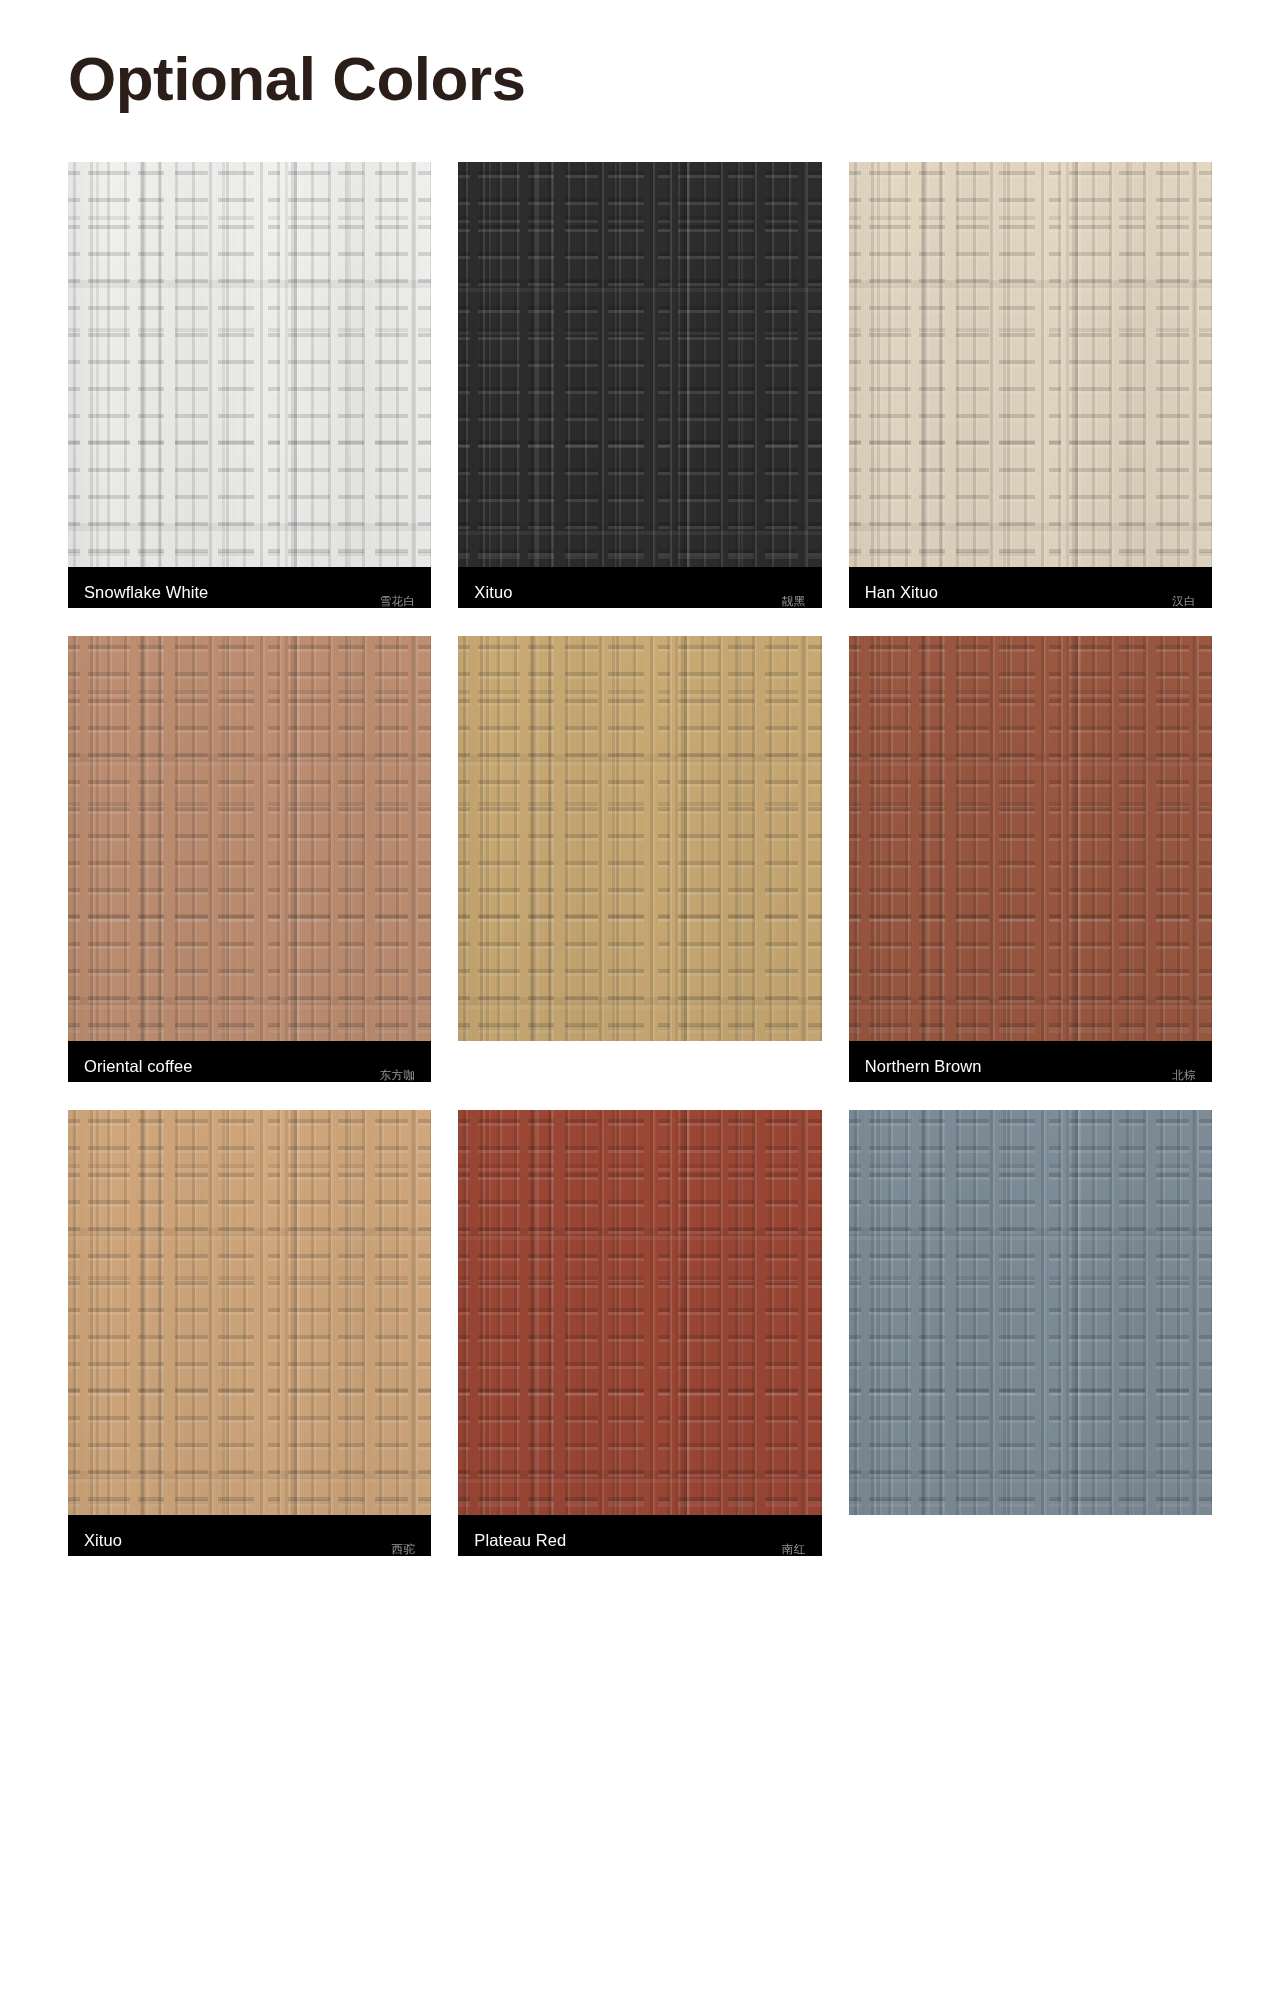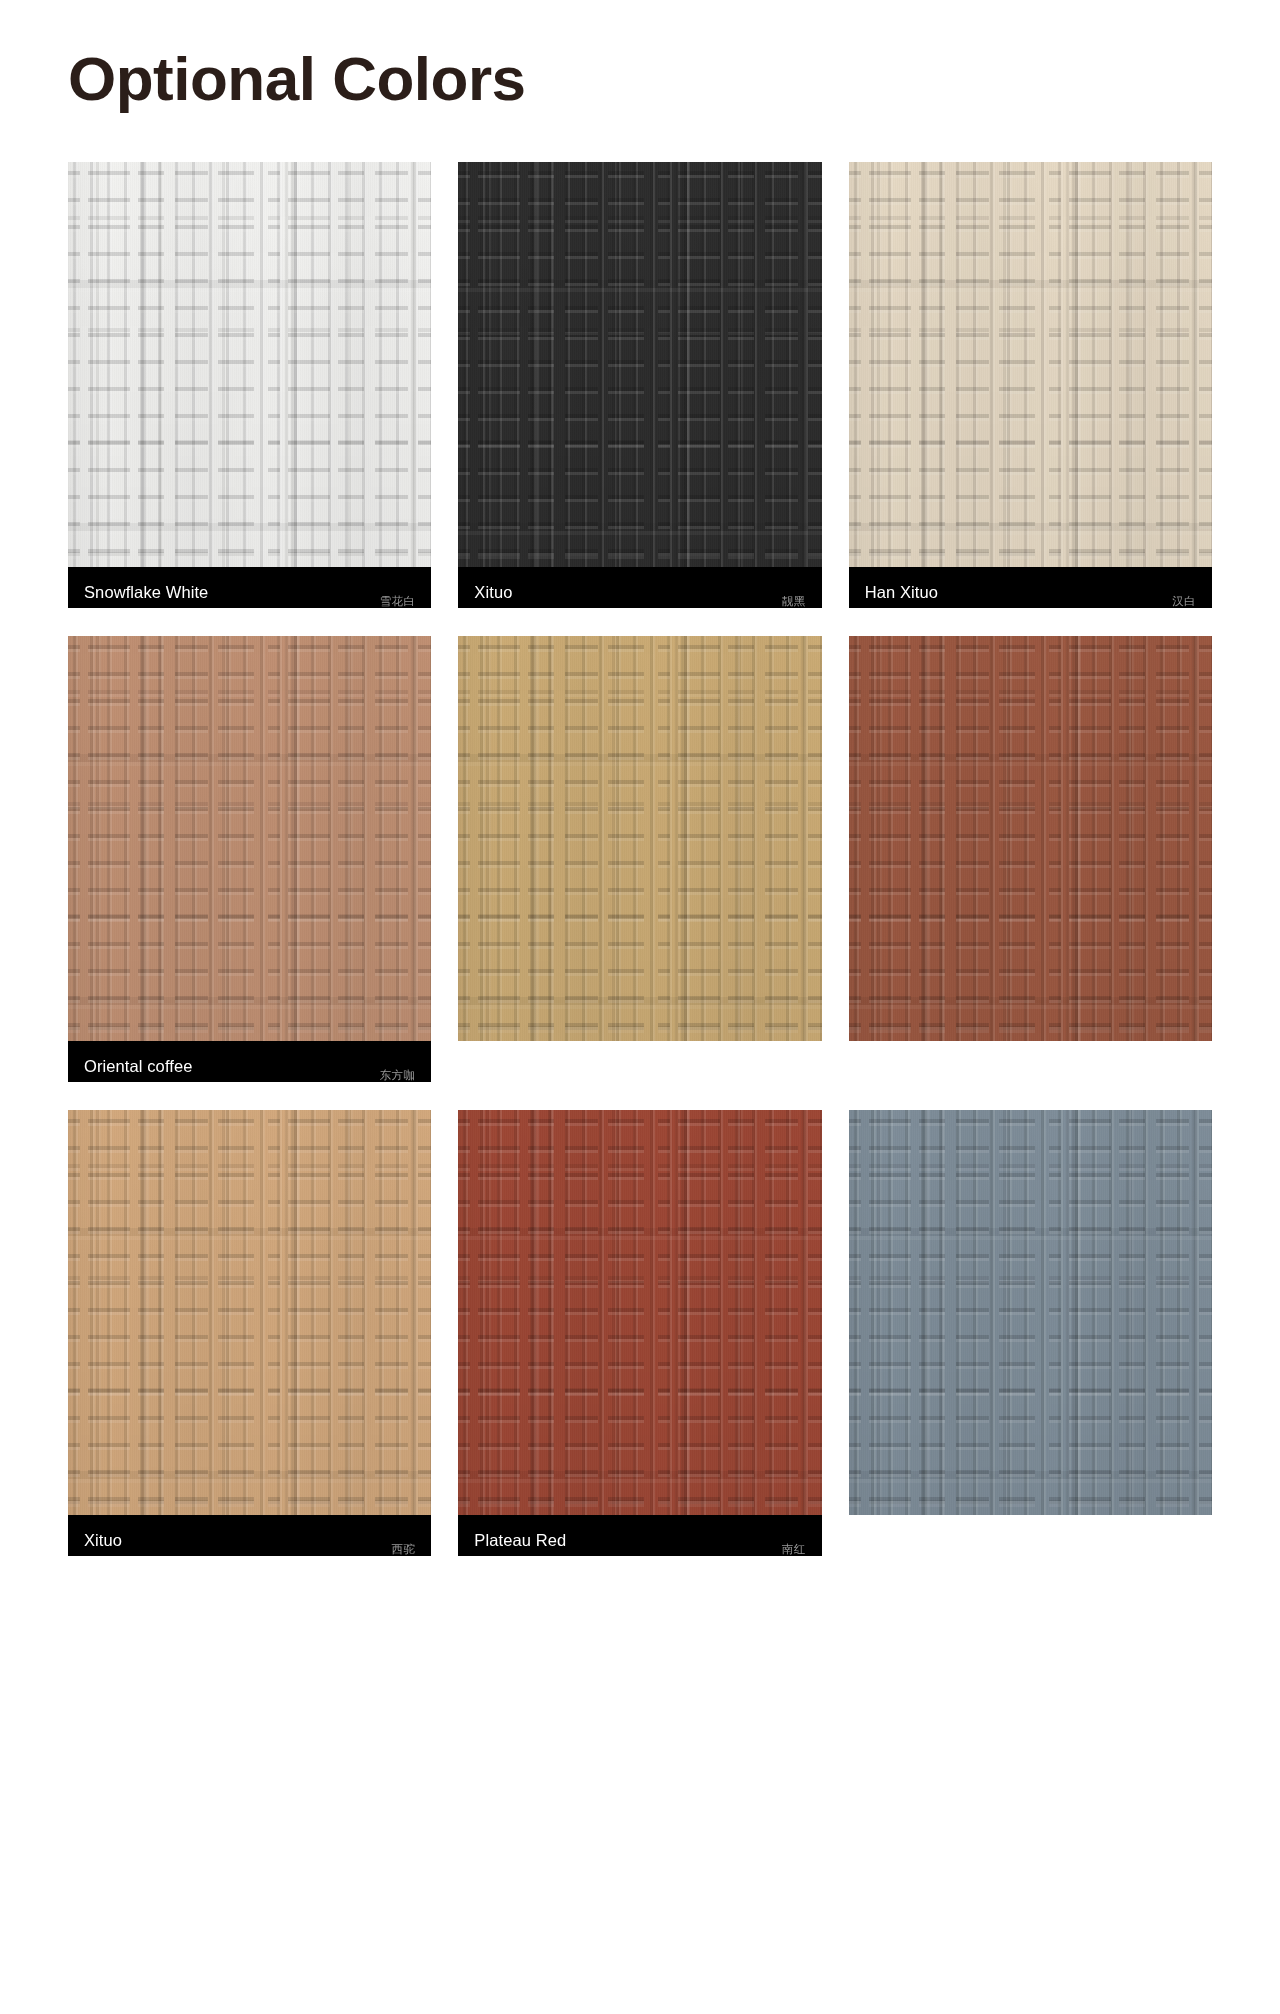--- a/index.html
+++ b/index.html
@@ -292,20 +292,24 @@
           <div class="tex-grain"></div>
         </div>
       </div>
       <div class="swatch-card">
         <div class="swatch-panel" style="background-color: rgb(155, 87, 64);">
           <div class="tex-vert"></div>
           <div class="tex-horz"></div>
           <div class="tex-blocks"></div>
           <div class="tex-grain"></div>
         </div>
+        <div class="swatch-label">
+          <span class="label-en">Northern Brown</span>
+          <span class="label-cn">北棕</span>
+        </div>
       </div>
       <div class="swatch-card">
         <div class="swatch-panel" style="background-color: rgb(210, 168, 124);">
           <div class="tex-vert"></div>
           <div class="tex-horz"></div>
           <div class="tex-blocks"></div>
           <div class="tex-grain"></div>
         </div>
         <div class="swatch-label">
           <span class="label-en">Xituo</span>

